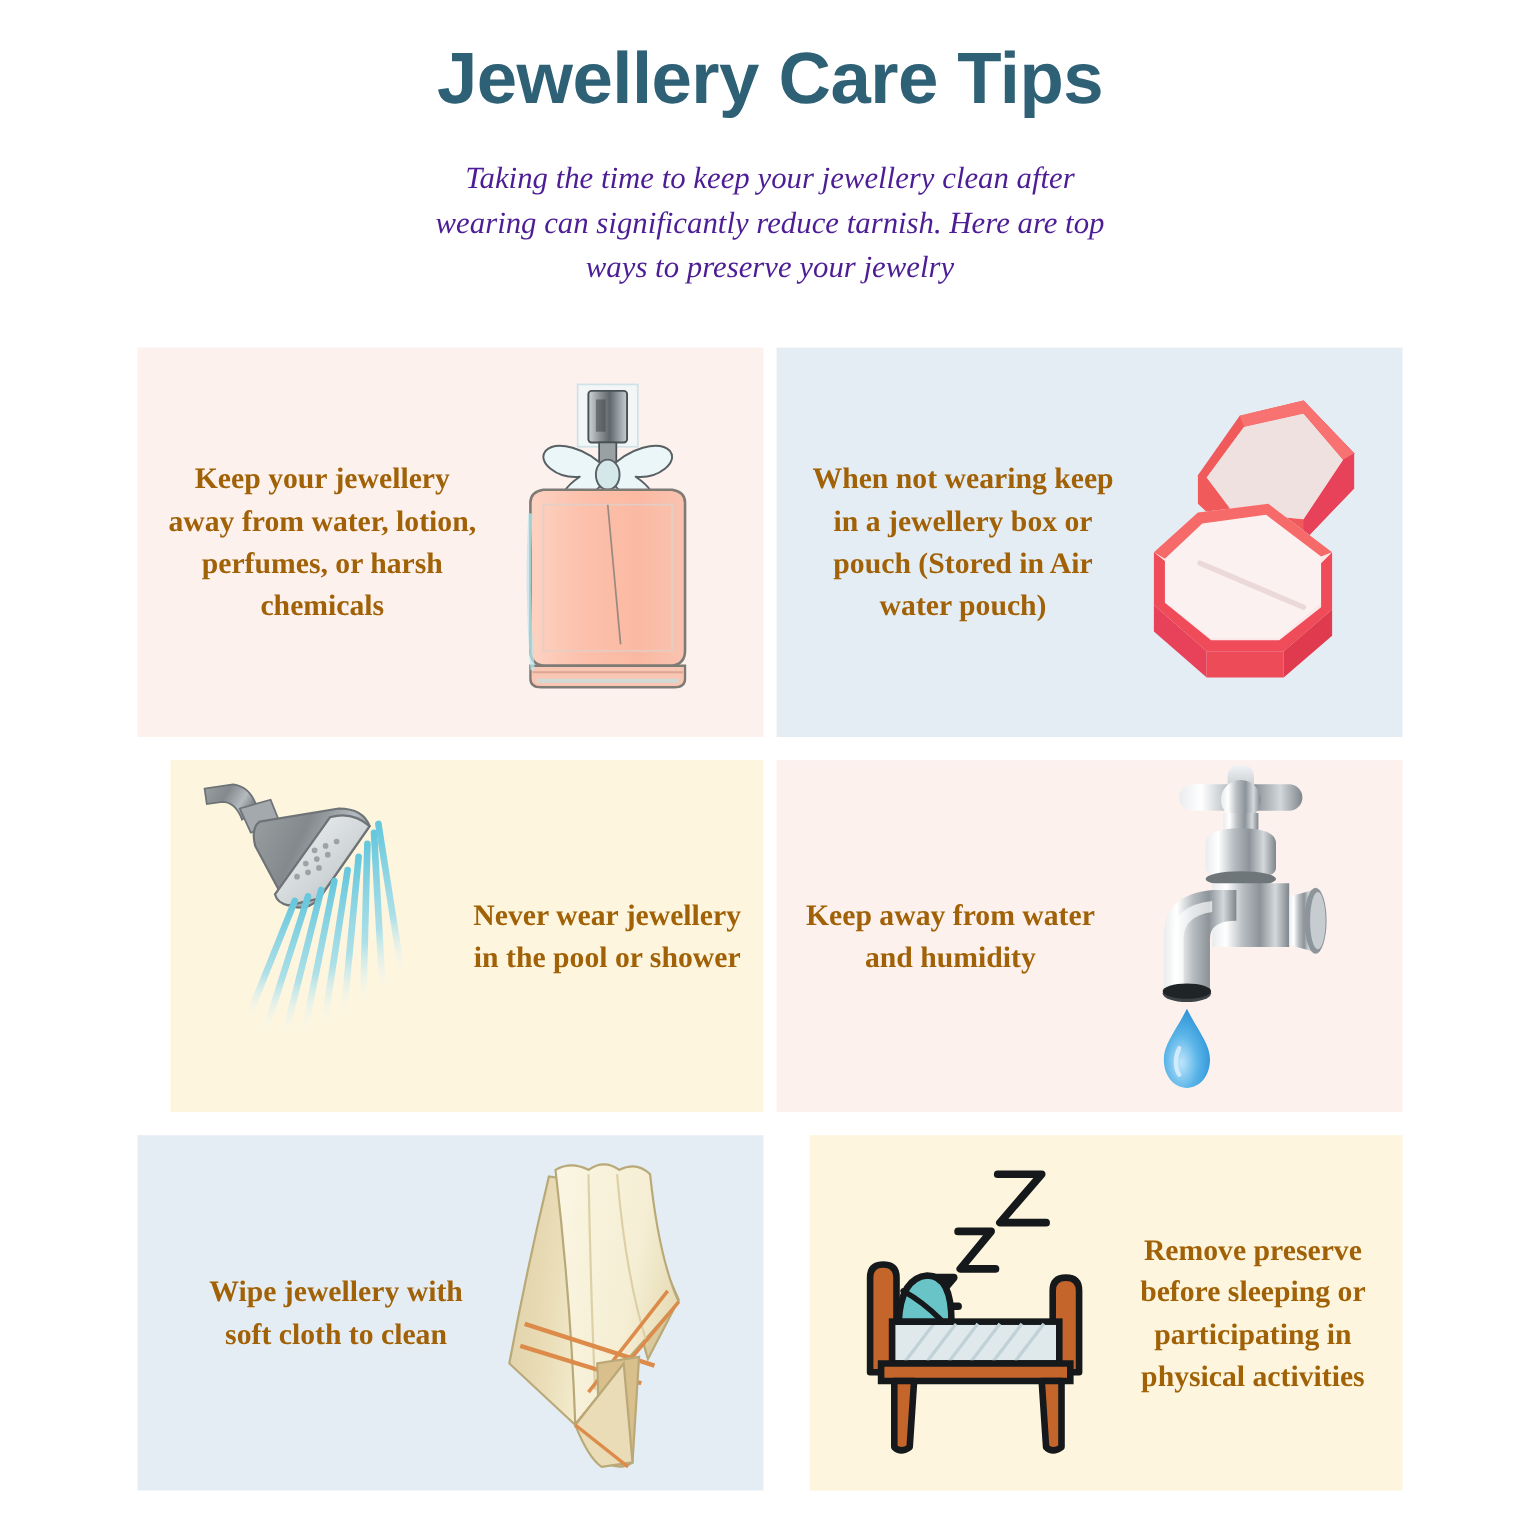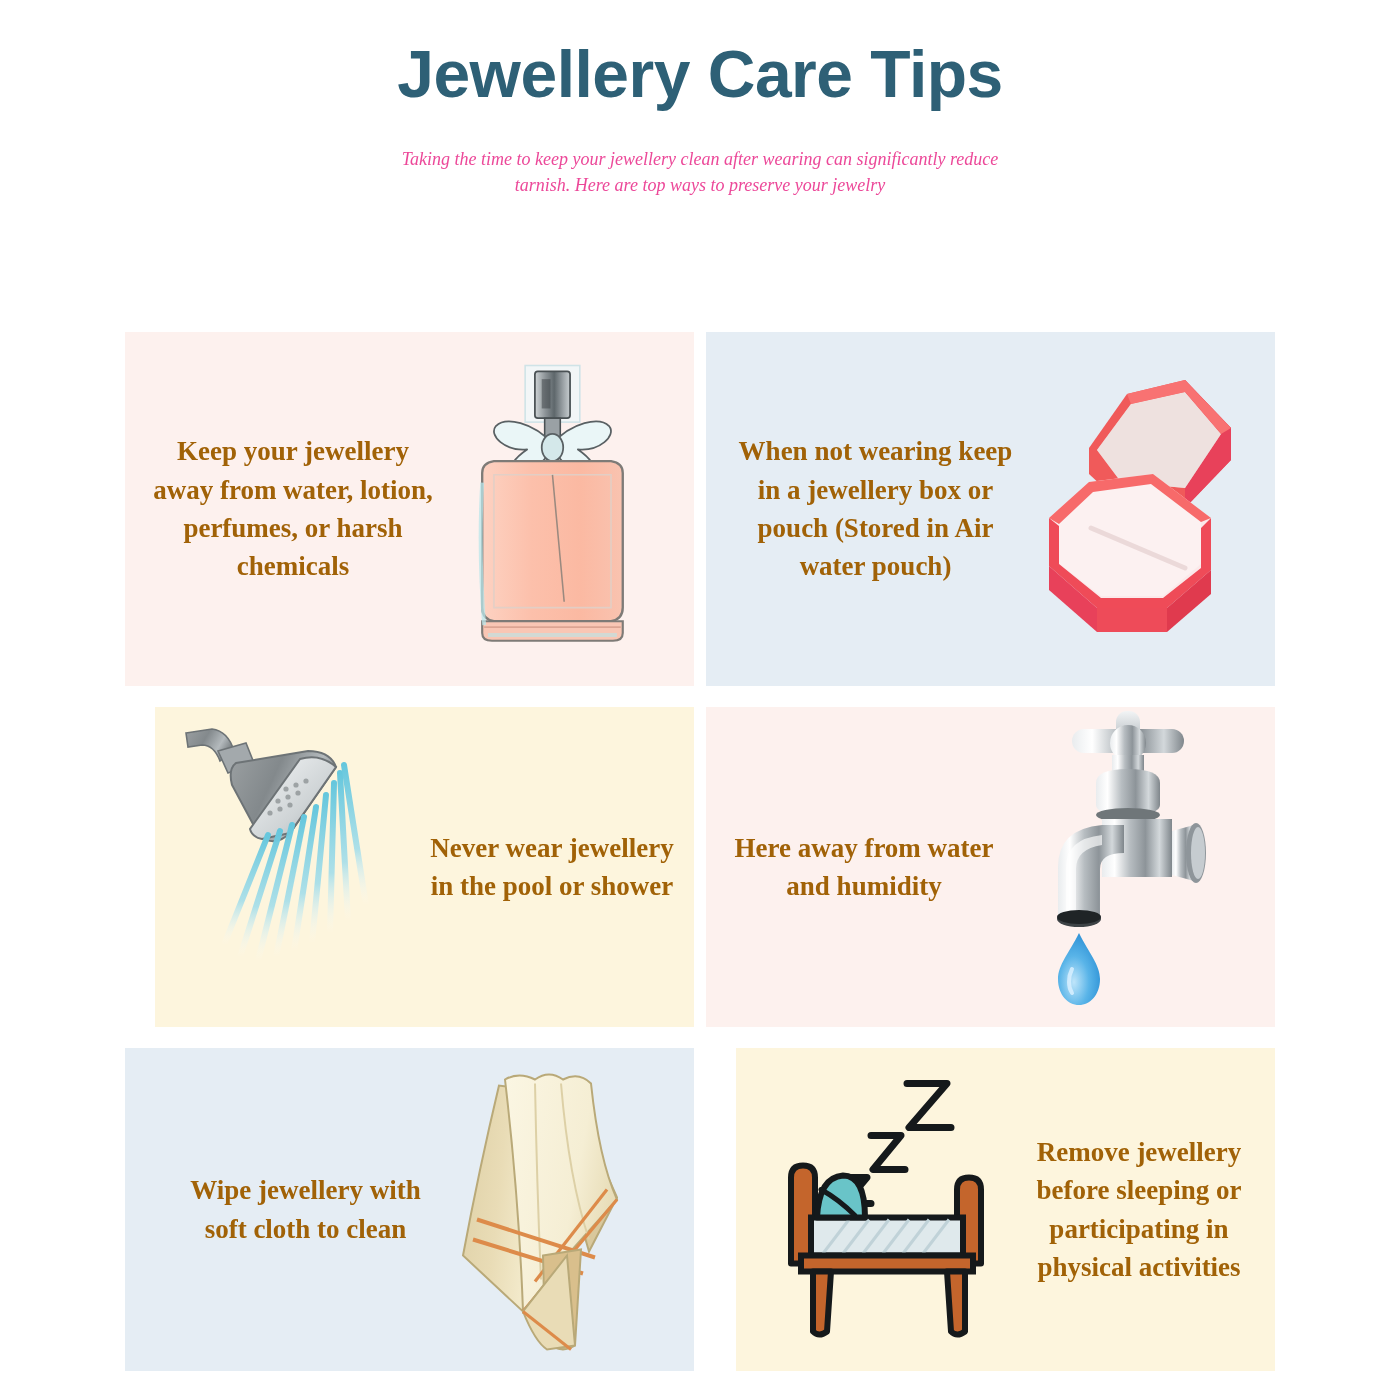--- a/index.html
+++ b/index.html
@@ -15,39 +15,38 @@
   }
   .page {
     position: relative;
     width: 1400px;
     height: 1400px;
     background: #ffffff;
   }
 
   
   .header {
-    padding-top: 22px;
+    padding-top: 35px;
     text-align: center;
-    margin-top: 16px;
   }
   .page-title {
     font-family: "Liberation Sans", sans-serif;
     font-weight: bold;
     font-size: 66px;
     letter-spacing: -0.5px;
     color: #2e6076;
     line-height: 1.12;
     margin: 0;
   }
   .page-subtitle {
     font-family: "Liberation Serif", serif;
     font-style: italic;
-    font-size: 18px;
+    font-size: 28px;
     line-height: 1.45;
-    color: #ec4899;
+    color: #4c1d95;
     width: 620px;
     margin: 34px auto 0 auto;
   }
 
   
   .grid {
     position: absolute;
     left: 125px;
     top: 316px;
     width: 1150px;
@@ -232,21 +231,21 @@
             <line x1="146" y1="88" x2="132" y2="236" stroke="url(#shWater)" stroke-width="6"></line>
             <line x1="154" y1="76" x2="150" y2="226" stroke="url(#shWater)" stroke-width="6"></line>
             <line x1="160" y1="66" x2="168" y2="214" stroke="url(#shWater)" stroke-width="6"></line>
             <line x1="164" y1="58" x2="186" y2="198" stroke="url(#shWater)" stroke-width="6"></line>
           </g>
         </svg>
       </div>
     </div>
 
     <div class="card c4 text-left" style="background:#fdf1ee">
-      <div class="card-text">Here away from water and humidity</div>
+      <div class="card-text">Keep away from water and humidity</div>
       <div class="card-art">
         <svg viewBox="0 0 205 320" xmlns="http://www.w3.org/2000/svg">
           <defs>
             <linearGradient id="chrome" x1="0" y1="0" x2="1" y2="0">
               <stop offset="0%" stop-color="#e9ecee"></stop>
               <stop offset="18%" stop-color="#ffffff"></stop>
               <stop offset="40%" stop-color="#b7bdc1"></stop>
               <stop offset="62%" stop-color="#8d9499"></stop>
               <stop offset="82%" stop-color="#d3d8db"></stop>
               <stop offset="100%" stop-color="#7f868b"></stop>
@@ -322,21 +321,21 @@
           <path d="M86 232 L158 140" stroke="#dd8b4a" stroke-width="3.2" fill="none"></path>
 
           <path d="M94 206 L132 200 L126 296 Q110 306, 96 290 Z" fill="#d9bf8c" stroke="#b9a978" stroke-width="2"></path>
           <path d="M74 262 Q86 292, 98 300 L126 296 L118 206 Z" fill="#e9dcb6" stroke="#b9a978" stroke-width="2"></path>
           <path d="M74 262 L122 300" stroke="#dd8b4a" stroke-width="3" fill="none"></path>
         </svg>
       </div>
     </div>
 
     <div class="card c6 text-right" style="background:#fdf5dd">
-      <div class="card-text">Remove jewellery before sleeping or participating in physical activities</div>
+      <div class="card-text">Remove preserve before sleeping or participating in physical activities</div>
       <div class="card-art">
         <svg viewBox="0 0 250 320" xmlns="http://www.w3.org/2000/svg">
 
           <g fill="none" stroke="#15191b" stroke-width="7" stroke-linecap="round" stroke-linejoin="round">
             <path d="M146 34 L186 34 L148 78 L190 78"></path>
             <path d="M110 86 L140 86 L112 120 L144 120"></path>
             <path d="M82 128 L106 128 L84 154 L110 154"></path>
           </g>
 
           <path d="M30 128 Q30 116 42 116 Q54 116 54 128 L54 214 L30 214 Z" fill="#c4652c" stroke="#15191b" stroke-width="6" stroke-linejoin="round"></path>

